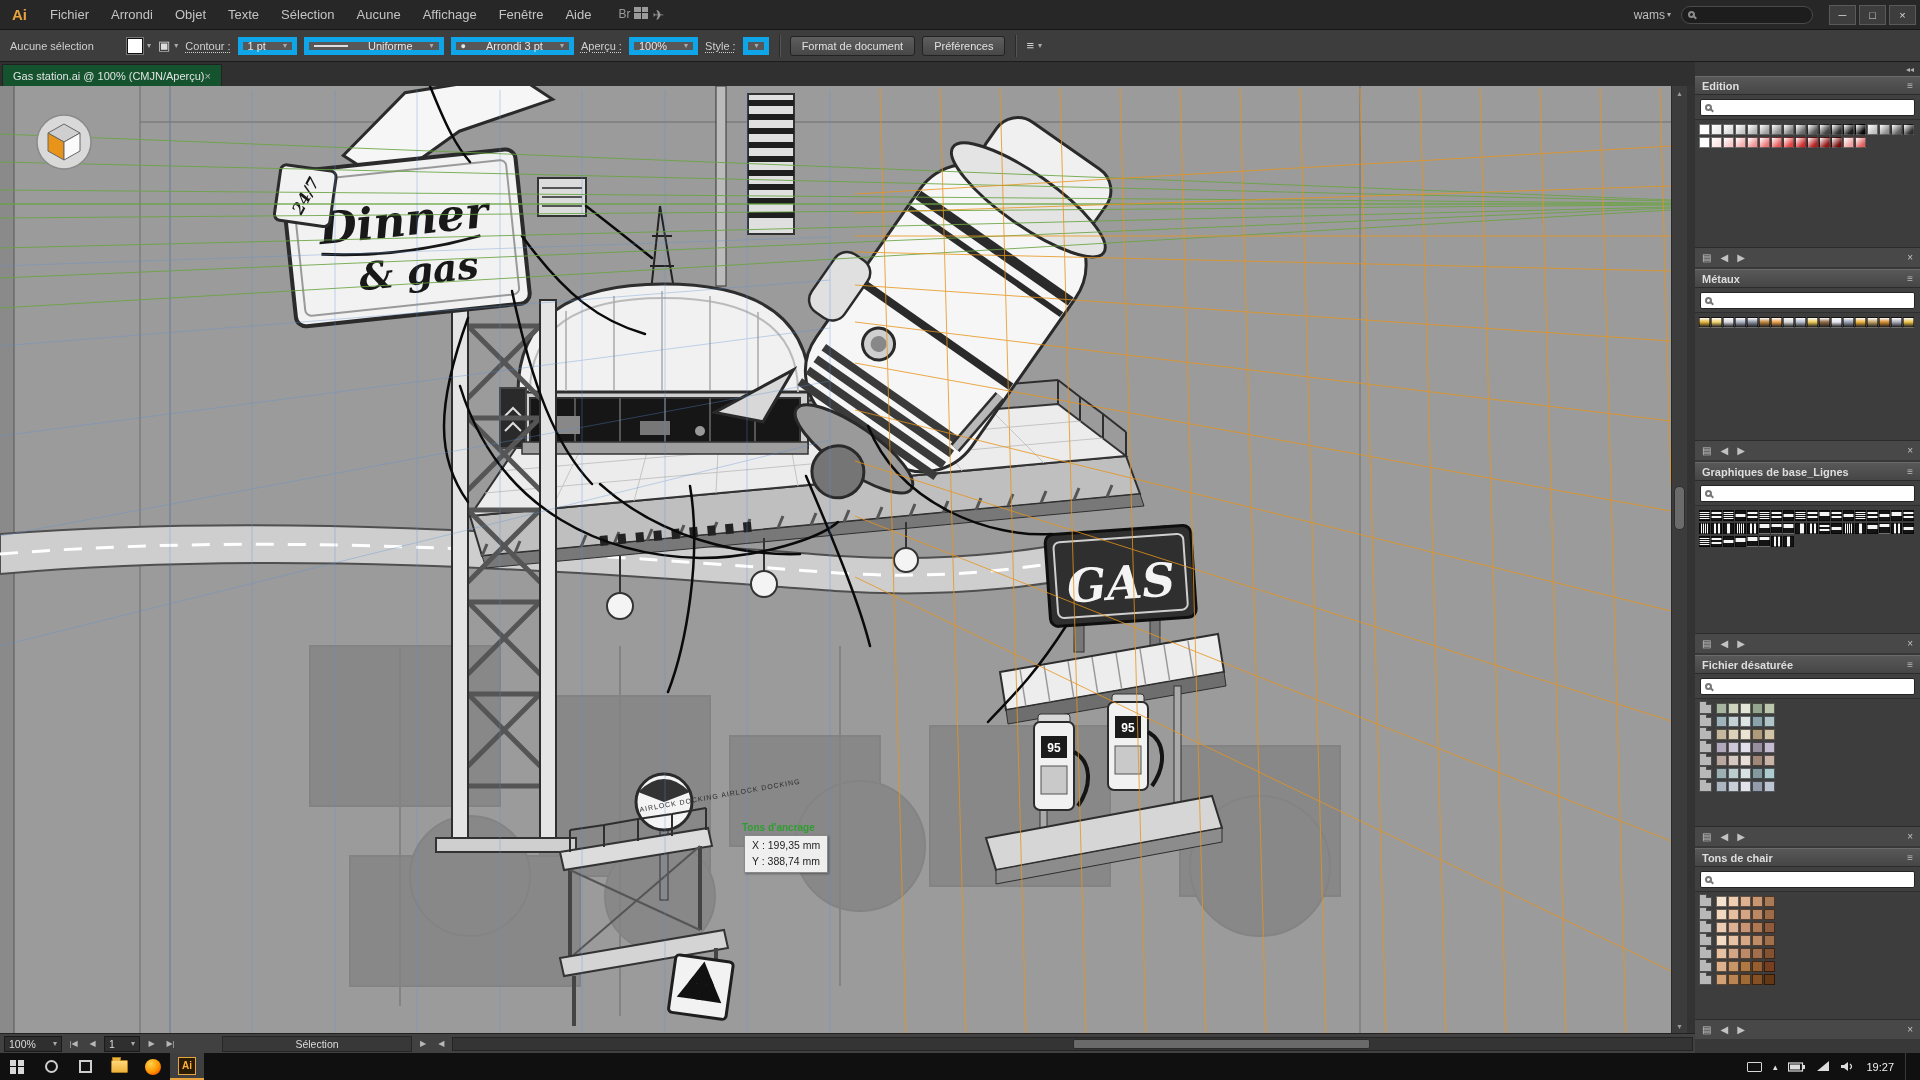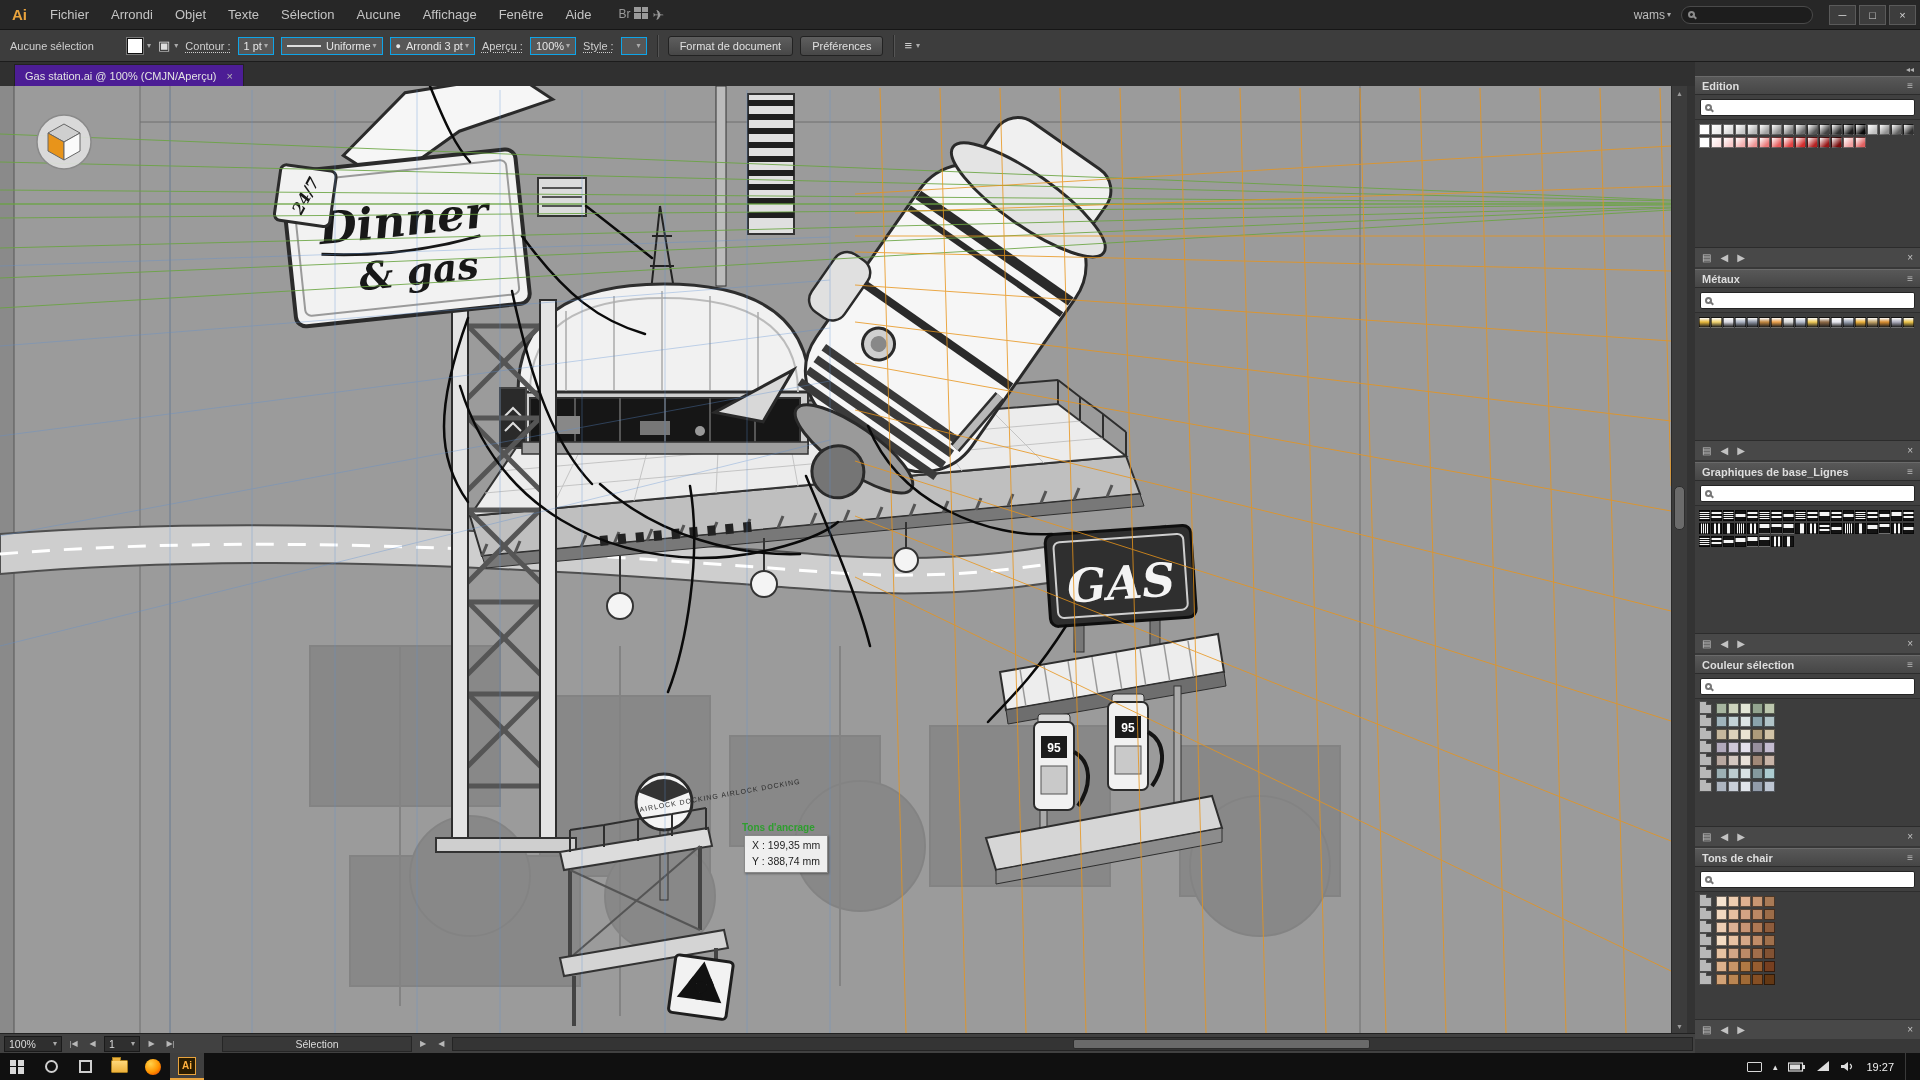--- a/index.html
+++ b/index.html
@@ -24,34 +24,34 @@
   .win-btns { display:flex; gap:3px; margin-left:6px;}
   .win-btn { width:27px; height:20px; background:#3d3d3d; border:1px solid #5a5a5a; color:#d8d8d8;
     display:flex; align-items:center; justify-content:center; font-size:11px; }
 
   
   .controlbar { position:absolute; top:30px; left:0; right:0; height:32px; background:#3d3d3d;
     border-bottom:1px solid #1c1c1c; display:flex; align-items:center; gap:7px; padding:0 10px;
     font-size:11px; color:#cfcfcf; z-index:49;}
   .cb-swatch { width:16px; height:16px; background:#fff; border:1px solid #111; box-shadow:0 0 0 1px #777;}
   .cb-dd { font-size:8px; color:#aaa; margin-left:-3px;}
-  .cbox { height:18px; background:#575757; border:1px solid #0ea5e9; display:flex; align-items:center;
-    gap:5px; padding:0 5px; color:#e6e6e6; }
+  .cbox { height:18px; background:#575757; border:5px solid #0ea5e9; display:flex; align-items:center;
+    gap:20px; padding:0 5px; color:#e6e6e6; }
   .link { text-decoration:underline; text-decoration-style:dotted; text-underline-offset:2px;}
   .sep { width:1px; height:22px; background:#2a2a2a; box-shadow:1px 0 0 #555; margin:0 3px;}
   .cb-btn { height:20px; padding:0 11px; background:linear-gradient(#5e5e5e,#474747); border:1px solid #222;
     border-radius:3px; color:#e0e0e0; display:flex; align-items:center; }
   .line-sample { width:34px; height:2px; background:#ddd; }
   .dot { font-size:9px; }
 
   
   .tabbar { position:absolute; top:62px; left:0; width:1695px; height:24px; background:#303030;
     display:flex; align-items:flex-end; z-index:48;}
-  .doc-tab { height:22px; background:#4c1d95; border:1px solid #222; border-bottom:none;
-    display:flex; align-items:center; gap:10px; padding:0 10px; font-size:11px; color:#e3e3e3; margin-left:14px;}
+  .doc-tab { height:22px; background:#14532d; border:1px solid #222; border-bottom:none;
+    display:flex; align-items:center; gap:0; padding:0 10px; font-size:11px; color:#e3e3e3; margin-left:2px;}
   .tab-close { color:#b5b5b5; font-size:11px;}
 
   
   .canvas { position:absolute; top:86px; left:0; width:1671px; height:947px; background:#9b9b9b; overflow:hidden;}
   .canvas svg { position:absolute; top:0; left:0; }
   .tooltip-label { position:absolute; left:742px; top:736px; font-size:10px; color:#2f9e2f; font-weight:bold; z-index:5;}
   .tooltip-box { position:absolute; left:744px; top:749px; background:rgba(242,242,242,.96); border:1px solid #898989;
     box-shadow:1px 1px 2px rgba(0,0,0,.35); padding:2px 7px; font-size:10.5px; color:#1e1e1e; line-height:1.5; z-index:5;}
 
   
@@ -725,21 +725,21 @@
         </div>
         <div class="p-footer">
           <span>▤</span>
           <span>◀</span>
           <span>▶</span>
           <span class="pf-x">×</span>
         </div>
       </div>
       <div class="panel">
         <div class="p-header">
-          <span>Couleur sélection</span>
+          <span>Fichier désaturée</span>
           <span class="p-menu-icon">≡</span>
         </div>
         <div class="p-search">
           <div class="search-box">
             <span class="mag"></span>
           </div>
         </div>
         <div class="p-swatches">
           <div class="s-row">
             <span class="folder-ic"></span>

